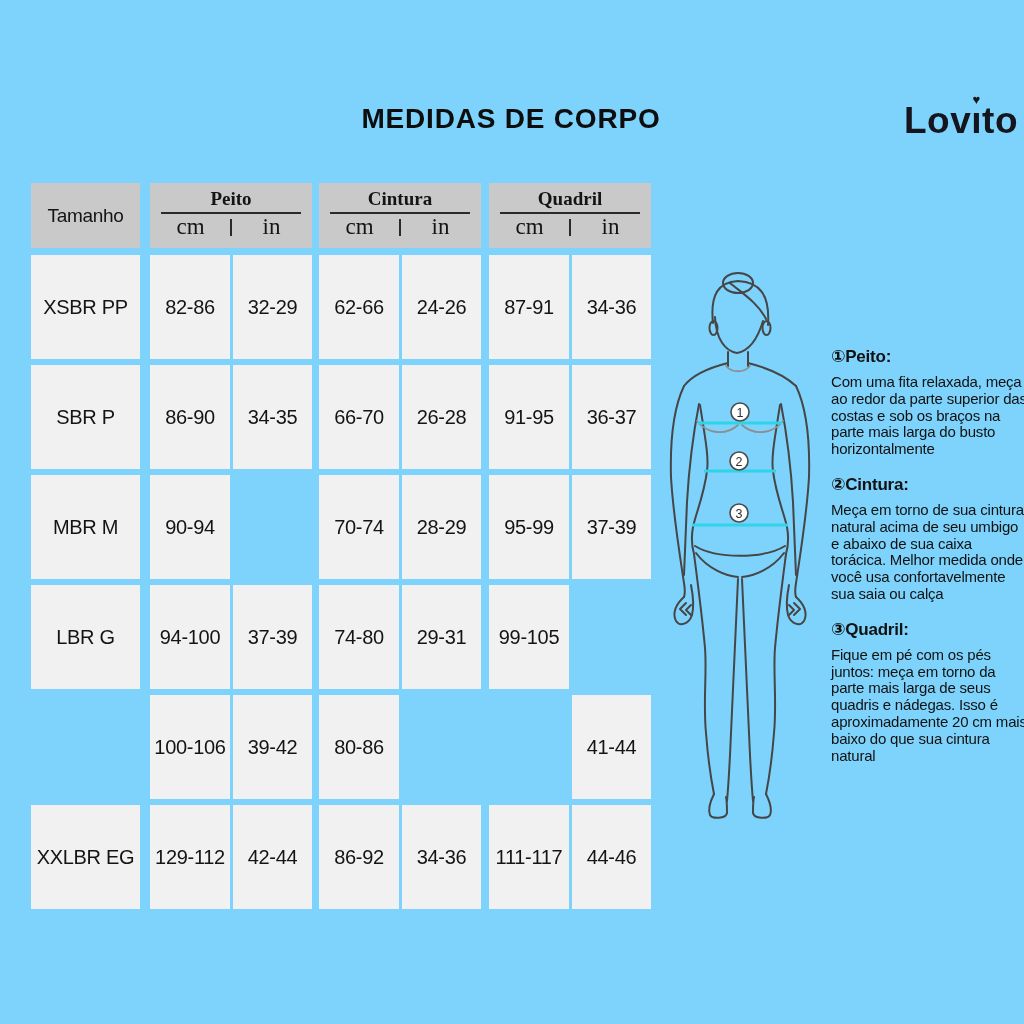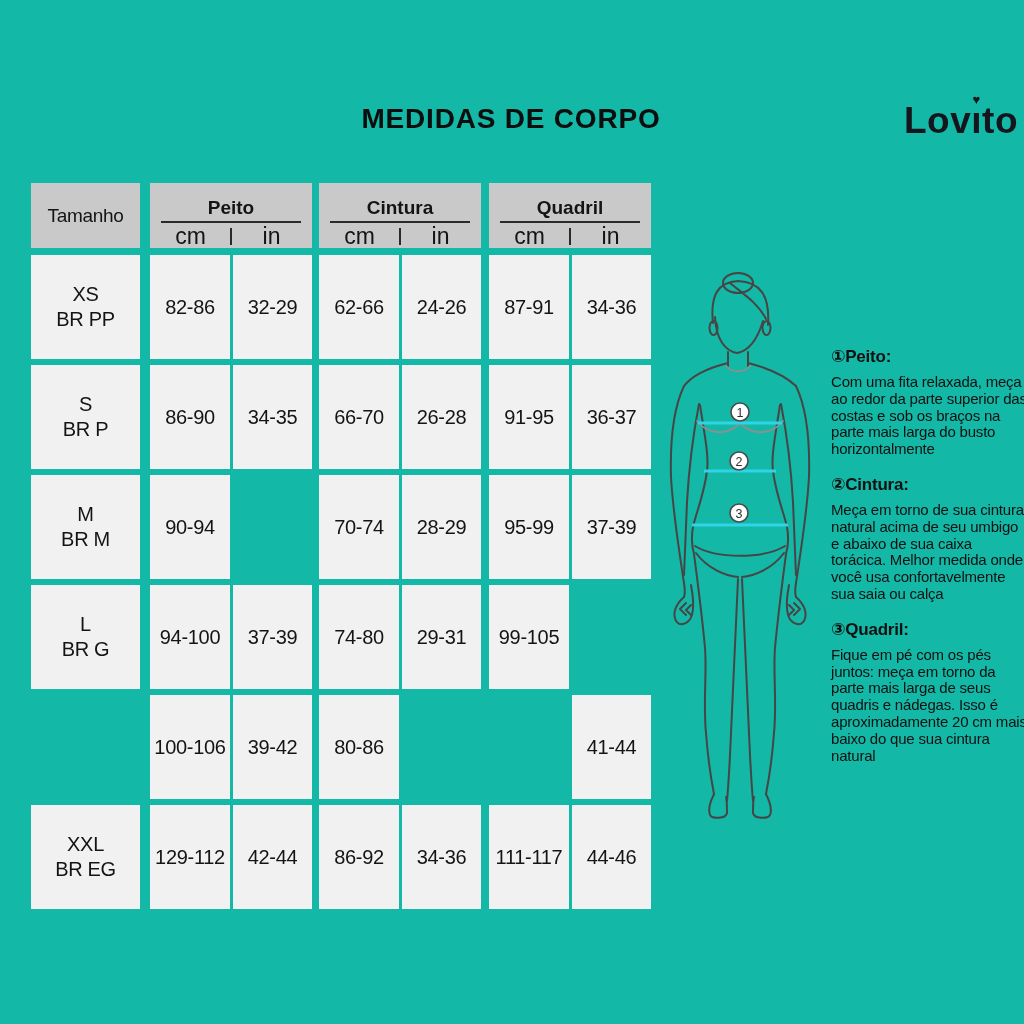--- a/index.html
+++ b/index.html
@@ -1,17 +1,17 @@
 <!DOCTYPE html>
 <html><head>
 <meta charset="utf-8">
 <style>
   html,body{margin:0;padding:0;background:#ffffff;}
   .canvas{
-    position:relative;width:1024px;height:1024px;background:#14b8a6;overflow:hidden;
+    position:relative;width:1024px;height:1024px;background:#7dd3fc;overflow:hidden;
     font-family:"Liberation Sans","DejaVu Sans",sans-serif;color:#141414;
   }
   
   .title{
     position:absolute;left:281px;top:103px;width:460px;text-align:center;
     font-size:28px;font-weight:700;letter-spacing:.8px;color:#0d0d0d;
   }
   .brand{
     position:absolute;left:874px;top:100px;font-size:37px;font-weight:700;
     letter-spacing:.5px;color:#15151d;white-space:nowrap;margin-left:30px;
@@ -24,24 +24,24 @@
   
   .tbl{
     position:absolute;left:31px;top:183px;display:grid;
     grid-template-columns:109px 10px 80px 3px 79px 7px 80px 3px 79px 8px 80px 3px 79px;
     grid-template-rows:65px 7px 104px 6px 104px 6px 104px 6px 104px 6px 104px 6px 104px;
   }
   .cell{
     background:#f1f1f1;display:flex;align-items:center;justify-content:center;
     font-weight:400;font-size:20px;letter-spacing:-0.3px;color:#141414;
   }
-  .size{flex-direction:column;line-height:1.25;}
+  .size{flex-direction:row;line-height:1.25;}
   .hcell{background:#c9c9c9;}
   .name{font-size:19px;}
-  .grp{display:flex;flex-direction:column;align-items:center;justify-content:flex-start;padding-top:14px;}
+  .grp{display:flex;flex-direction:column;align-items:center;justify-content:flex-start;padding-top:5px;font-family:Liberation Serif, serif;}
   .grp-label{font-size:19px;font-weight:700;line-height:22px;}
   .grp-underline{width:140px;border-top:2px solid #2a2a2a;margin-top:2px;}
   .grp-units{display:flex;align-items:center;width:160px;height:26px;font-weight:400;}
   .grp-units .u{flex:1;text-align:center;font-size:23px;letter-spacing:0;}
   .udiv{width:2px;height:17px;background:#2a2a2a;}
   .c1{grid-column:1}.c2{grid-column:3}.c3{grid-column:5}.c4{grid-column:7}
   .c5{grid-column:9}.c6{grid-column:11}.c7{grid-column:13}
   .g1{grid-column:3/6}.g2{grid-column:7/10}.g3{grid-column:11/14}
   .r0{grid-row:1}.r1{grid-row:3}.r2{grid-row:5}.r3{grid-row:7}
   .r4{grid-row:9}.r5{grid-row:11}.r6{grid-row:13}

